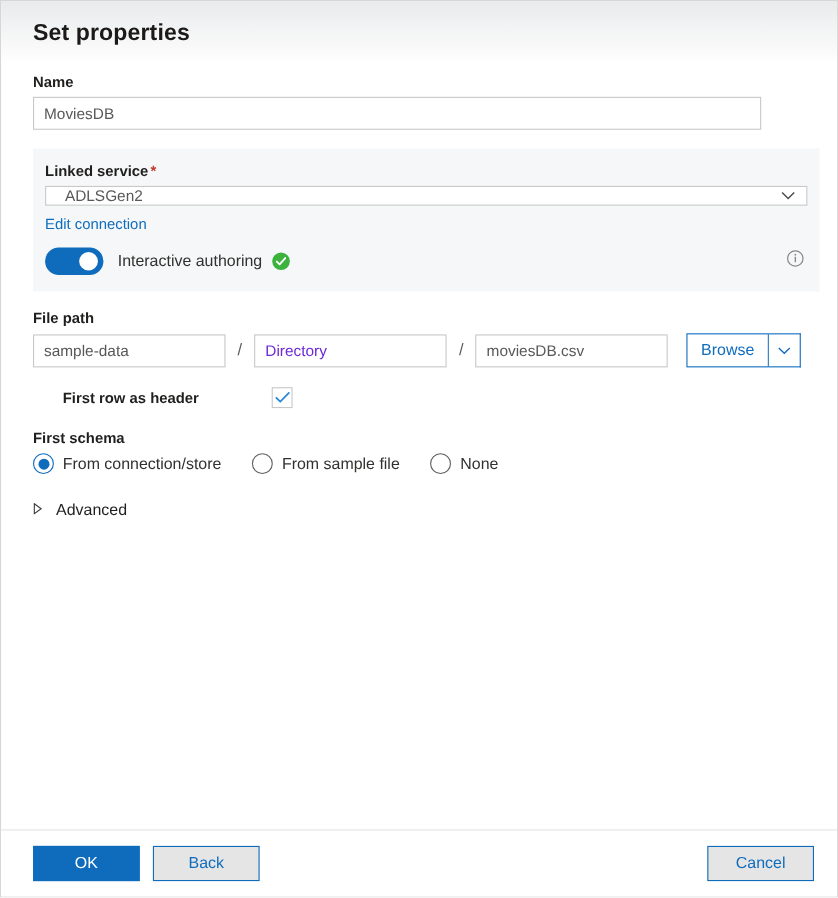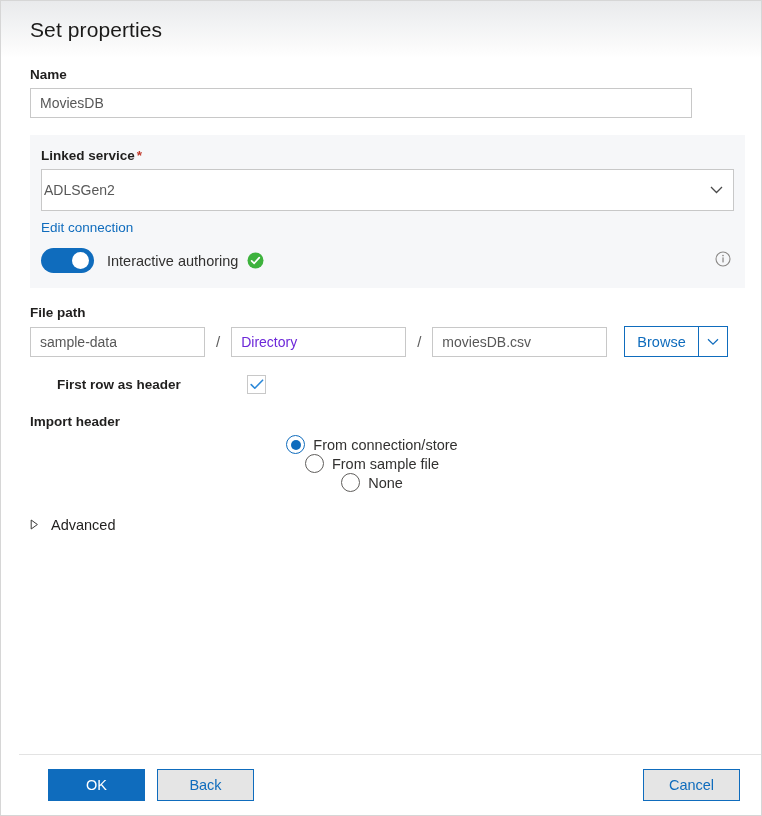--- a/index.html
+++ b/index.html
@@ -26,21 +26,21 @@
   .header {
     height: 57px;
     box-sizing: border-box;
     background: linear-gradient(to bottom, #e9eaec 0%, #f2f3f4 42%, #fafafa 78%, #ffffff 100%);
     padding: 0 0 0 29px;
     display: flex;
     align-items: center;
   }
   .header-title {
     font-size: 21px;
-    font-weight: 400;
+    font-weight: 700;
     color: #1b1a19;
     letter-spacing: 0.1px;
   }
 
   
   .body {
     padding: 9px 19px 0 29px;
     box-sizing: border-box;
   }
 
@@ -86,26 +86,26 @@
     box-sizing: border-box;
     width: 715px;
     padding: 13px 0 15px 11px;
     position: relative;
     margin-bottom: 17px;
   }
   .ls-inner { width: 693px; position: relative; }
   .ls-select {
     box-sizing: border-box;
     width: 693px;
-    height: 42px;
+    height: 18px;
     border: 1px solid #c8c8c8;
     background: #ffffff;
     display: flex;
     align-items: center;
-    padding: 0 2px;
+    padding: 0 17px;
     font-size: 14px;
     color: #585858;
     position: relative;
   }
   .ls-chevron {
     position: absolute;
     right: 10px;
     top: 50%;
     transform: translateY(-50%);
     display: flex;
@@ -223,21 +223,20 @@
     align-items: center;
     justify-content: center;
     cursor: pointer;
   }
 
   
   .radio-group {
     display: flex;
     align-items: center;
     margin-top: 5px;
-    flex-direction: column;
   }
   .radio-item {
     display: flex;
     align-items: center;
     margin-right: 28px;
     cursor: pointer;
   }
   .radio {
     width: 19px;
     height: 19px;
@@ -274,21 +273,21 @@
   }
   .advanced-label {
     font-size: 14.5px;
     color: #201f1e;
     margin-left: 12px;
   }
 
   
   .footer {
     position: absolute;
-    left: 18px;
+    left: 0;
     right: 0;
     bottom: 0;
     height: 61px;
     border-top: 1px solid #e3e3e3;
     background: #ffffff;
     display: flex;
     align-items: center;
     padding: 0 21px 0 29px;
     box-sizing: border-box;
   }
@@ -388,21 +387,21 @@
     <div class="checkbox-row">
       <span class="cb-label">First row as header</span>
       <div class="checkbox">
         <svg width="14" height="11" viewBox="0 0 14 11">
             <path d="M1.2 5.6 L4.8 9.2 L12.6 1.2" stroke="#2b88d8" stroke-width="1.6" fill="none" stroke-linecap="round" stroke-linejoin="round"></path>
           </svg>
       </div>
     </div>
 
     <div>
-      <span class="field-label">Import header</span>
+      <span class="field-label">First schema</span>
       <div class="radio-group">
         <div class="radio-item">
           <span class="radio checked"></span>
           <span class="radio-label">From connection/store</span>
         </div>
         <div class="radio-item">
           <span class="radio"></span>
           <span class="radio-label">From sample file</span>
         </div>
         <div class="radio-item">

